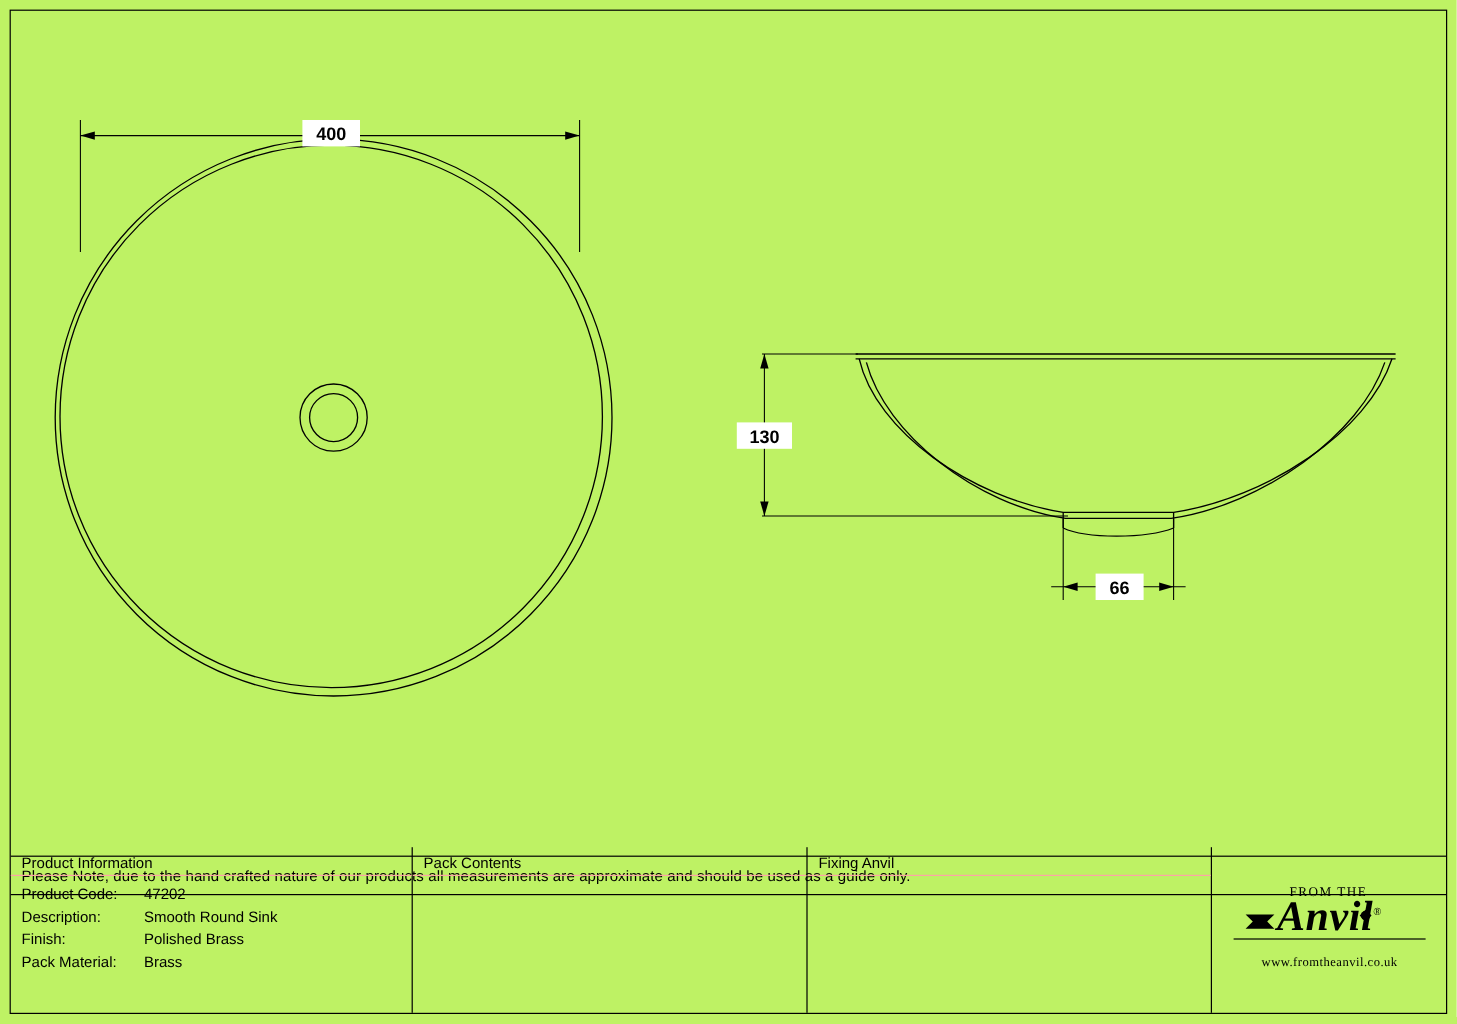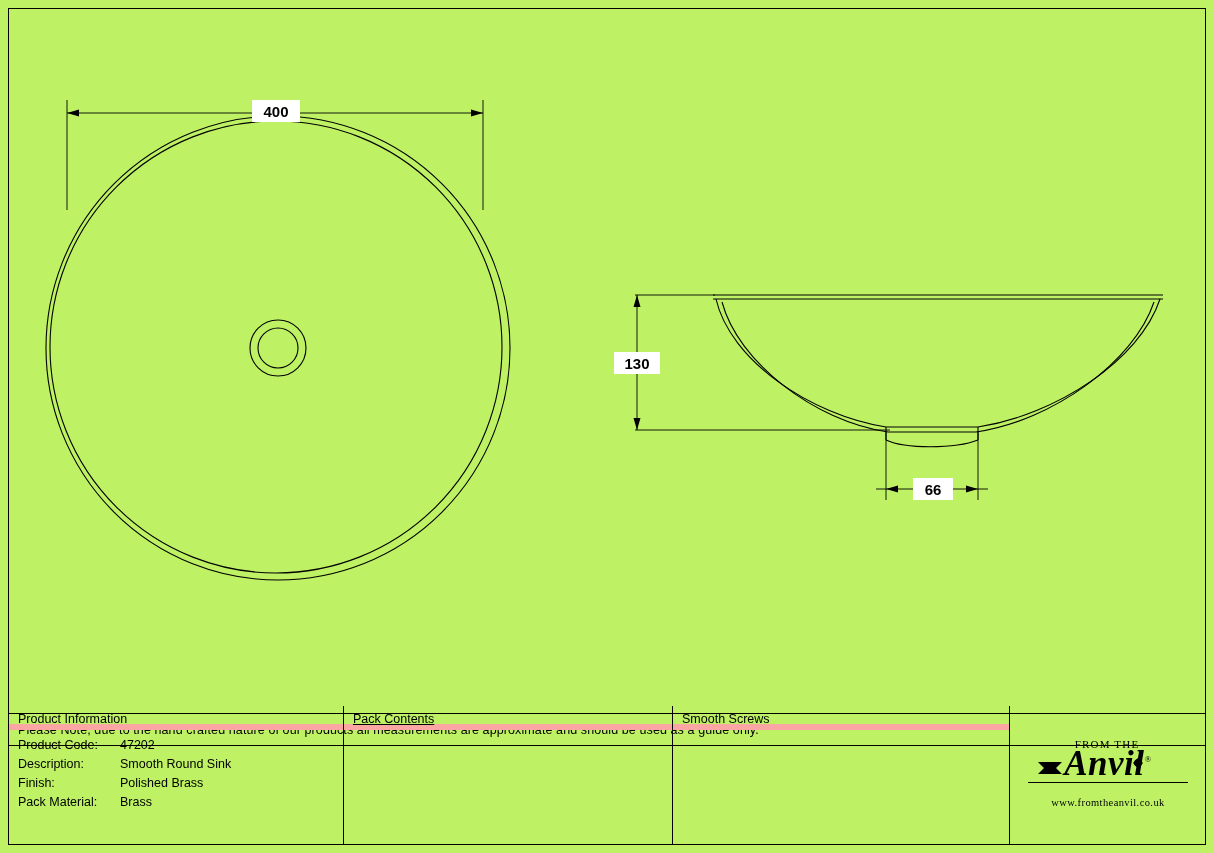--- a/index.html
+++ b/index.html
@@ -70,29 +70,29 @@
     box-sizing: border-box;
   }
   .col {
     box-sizing: border-box;
     border-right: 1px solid #000;
     height: 138px;
     position: relative;
   }
   .col:last-child { border-right: none; }
   .col-pi { width: 335px; }
-  .col-pc { width: 329px; text-decoration: underline; }
+  .col-pc { width: 329px; }
   .col-fs { width: 337px; }
   .col-logo { width: 195px; }
   .col-head {
     font-size: 12.5px;
     padding: 6px 0 0 9px;
     height: 24px;
     box-sizing: border-box;
-    border-bottom: 6px solid #fca5a5;
+    border-bottom: 1px solid #fca5a5;
   }
   .col-body {
     padding: 8px 0 0 9px;
     font-size: 12.5px;
   }
   .pi-table {
     border-collapse: collapse;
     font-size: 12.5px;
   }
   .pi-table td {
@@ -240,21 +240,21 @@
         </tbody>
           </table>
       </div>
     </div>
 
     <div class="col col-pc">
       <div class="col-head">Pack Contents</div>
     </div>
 
     <div class="col col-fs">
-      <div class="col-head">Smooth Screws</div>
+      <div class="col-head">Fixing Anvil</div>
       <div class="col-body"></div>
     </div>
 
     <div class="col col-logo">
       <div class="logo-wrap">
         <div class="logo-inner">
           <div class="logo-fromthe">FROM THE</div>
           <div class="logo-anvil">
             <span>Anvil</span><span class="logo-reg">®</span>
           </div>

